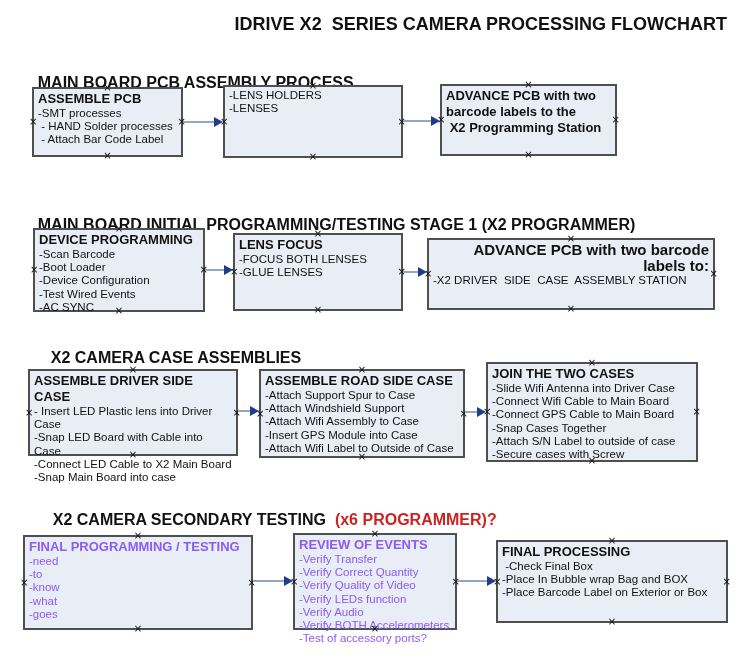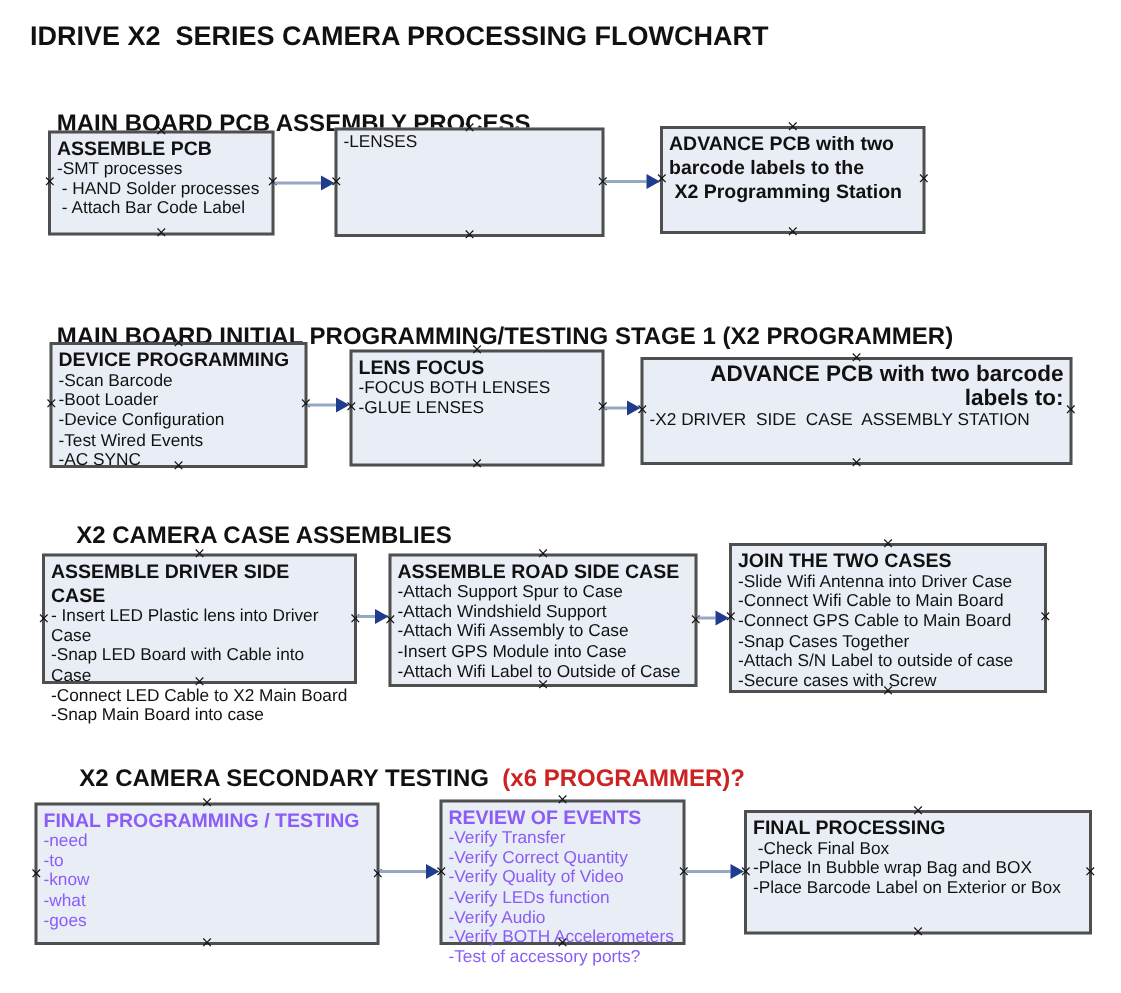--- a/index.html
+++ b/index.html
@@ -2,22 +2,22 @@
 <html><head>
 <meta charset="utf-8">
 <style>
   html,body{margin:0;padding:0;background:#fff;}
   #canvas{
     position:relative;width:747px;height:662px;background:#ffffff;
     font-family:"Liberation Sans","DejaVu Sans",sans-serif;color:#111;
     overflow:hidden;
   }
   .page-title{
-    position:absolute;top:14px;left:0;width:727px;text-align:left;
-    font-size:18px;font-weight:bold;color:#111;white-space:pre-wrap;padding-left:20px;
+    position:absolute;top:14px;left:0;width:727px;text-align:right;
+    font-size:18px;font-weight:bold;color:#111;white-space:pre-wrap;
   }
   .fc-heading{
     position:absolute;font-size:16px;font-weight:bold;color:#111;white-space:pre-wrap;
   }
   .h0{left:20px;top:56px;}
   .h1{left:20px;top:198px;}
   .h2{left:33px;top:331px;}
   .h3{left:35px;top:493px;}
   .red{color:#cc2222;}
   .fc-box{
@@ -82,20 +82,21 @@
     <div class="fc-item">-SMT processes</div>
     <div class="fc-item"> - HAND Solder processes</div>
     <div class="fc-item"> - Attach Bar Code Label</div>
   <span class="anchor anchor-top">×</span>
       <span class="anchor anchor-bottom">×</span>
       <span class="anchor anchor-left">×</span>
       <span class="anchor anchor-right">×</span>
     </div>
 
   <div class="fc-box b1">
+    <div class="fc-item">-LENS HOLDERS</div>
     <div class="fc-item">-LENSES</div>
   <span class="anchor anchor-top">×</span>
       <span class="anchor anchor-bottom">×</span>
       <span class="anchor anchor-left">×</span>
       <span class="anchor anchor-right">×</span>
     </div>
 
   <div class="fc-box b2">
     <div class="fc-title">ADVANCE PCB with two
 barcode labels to the

